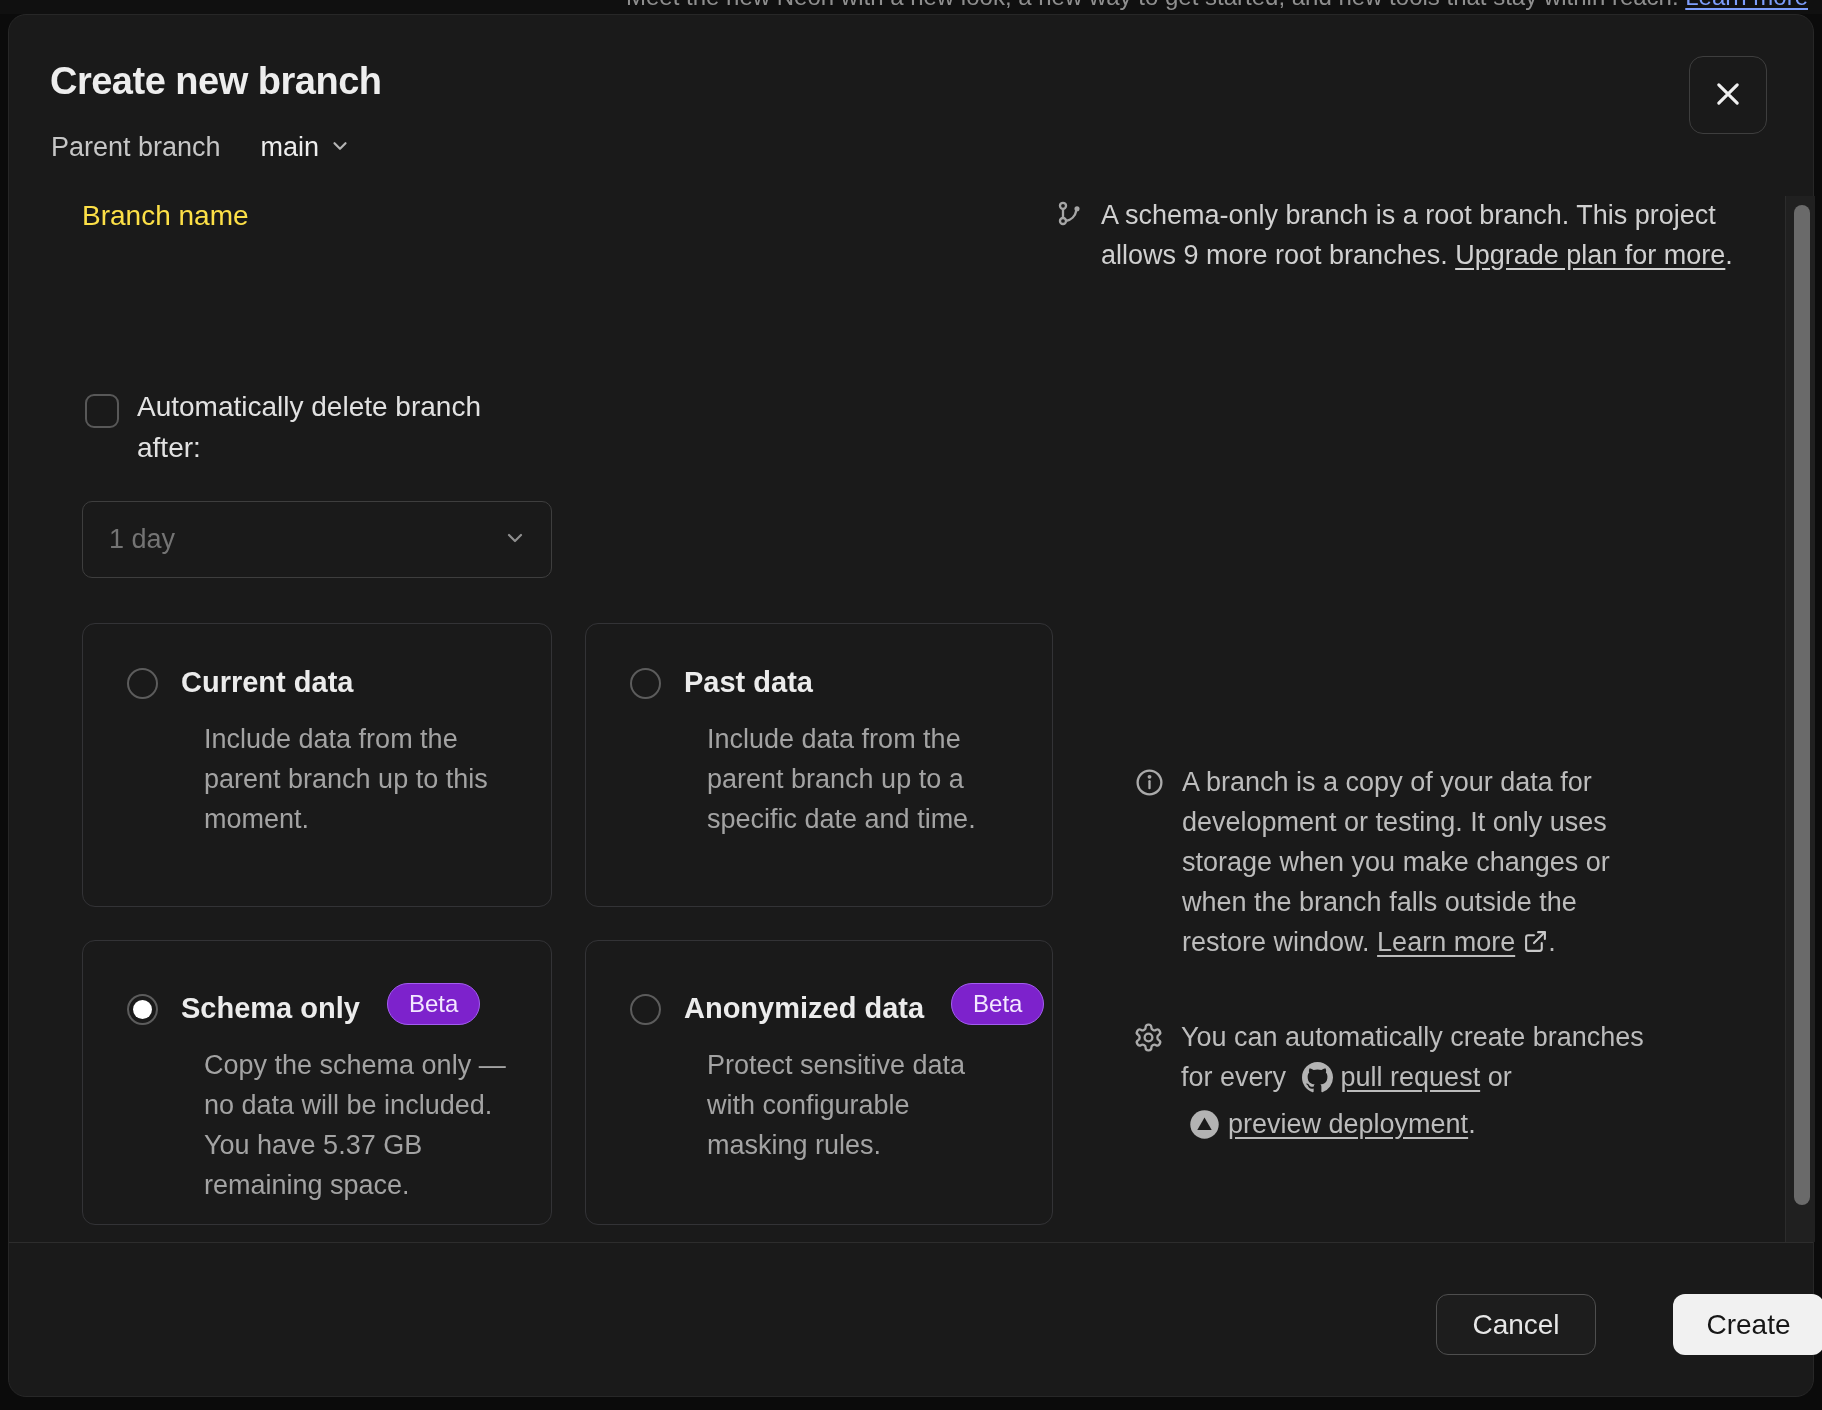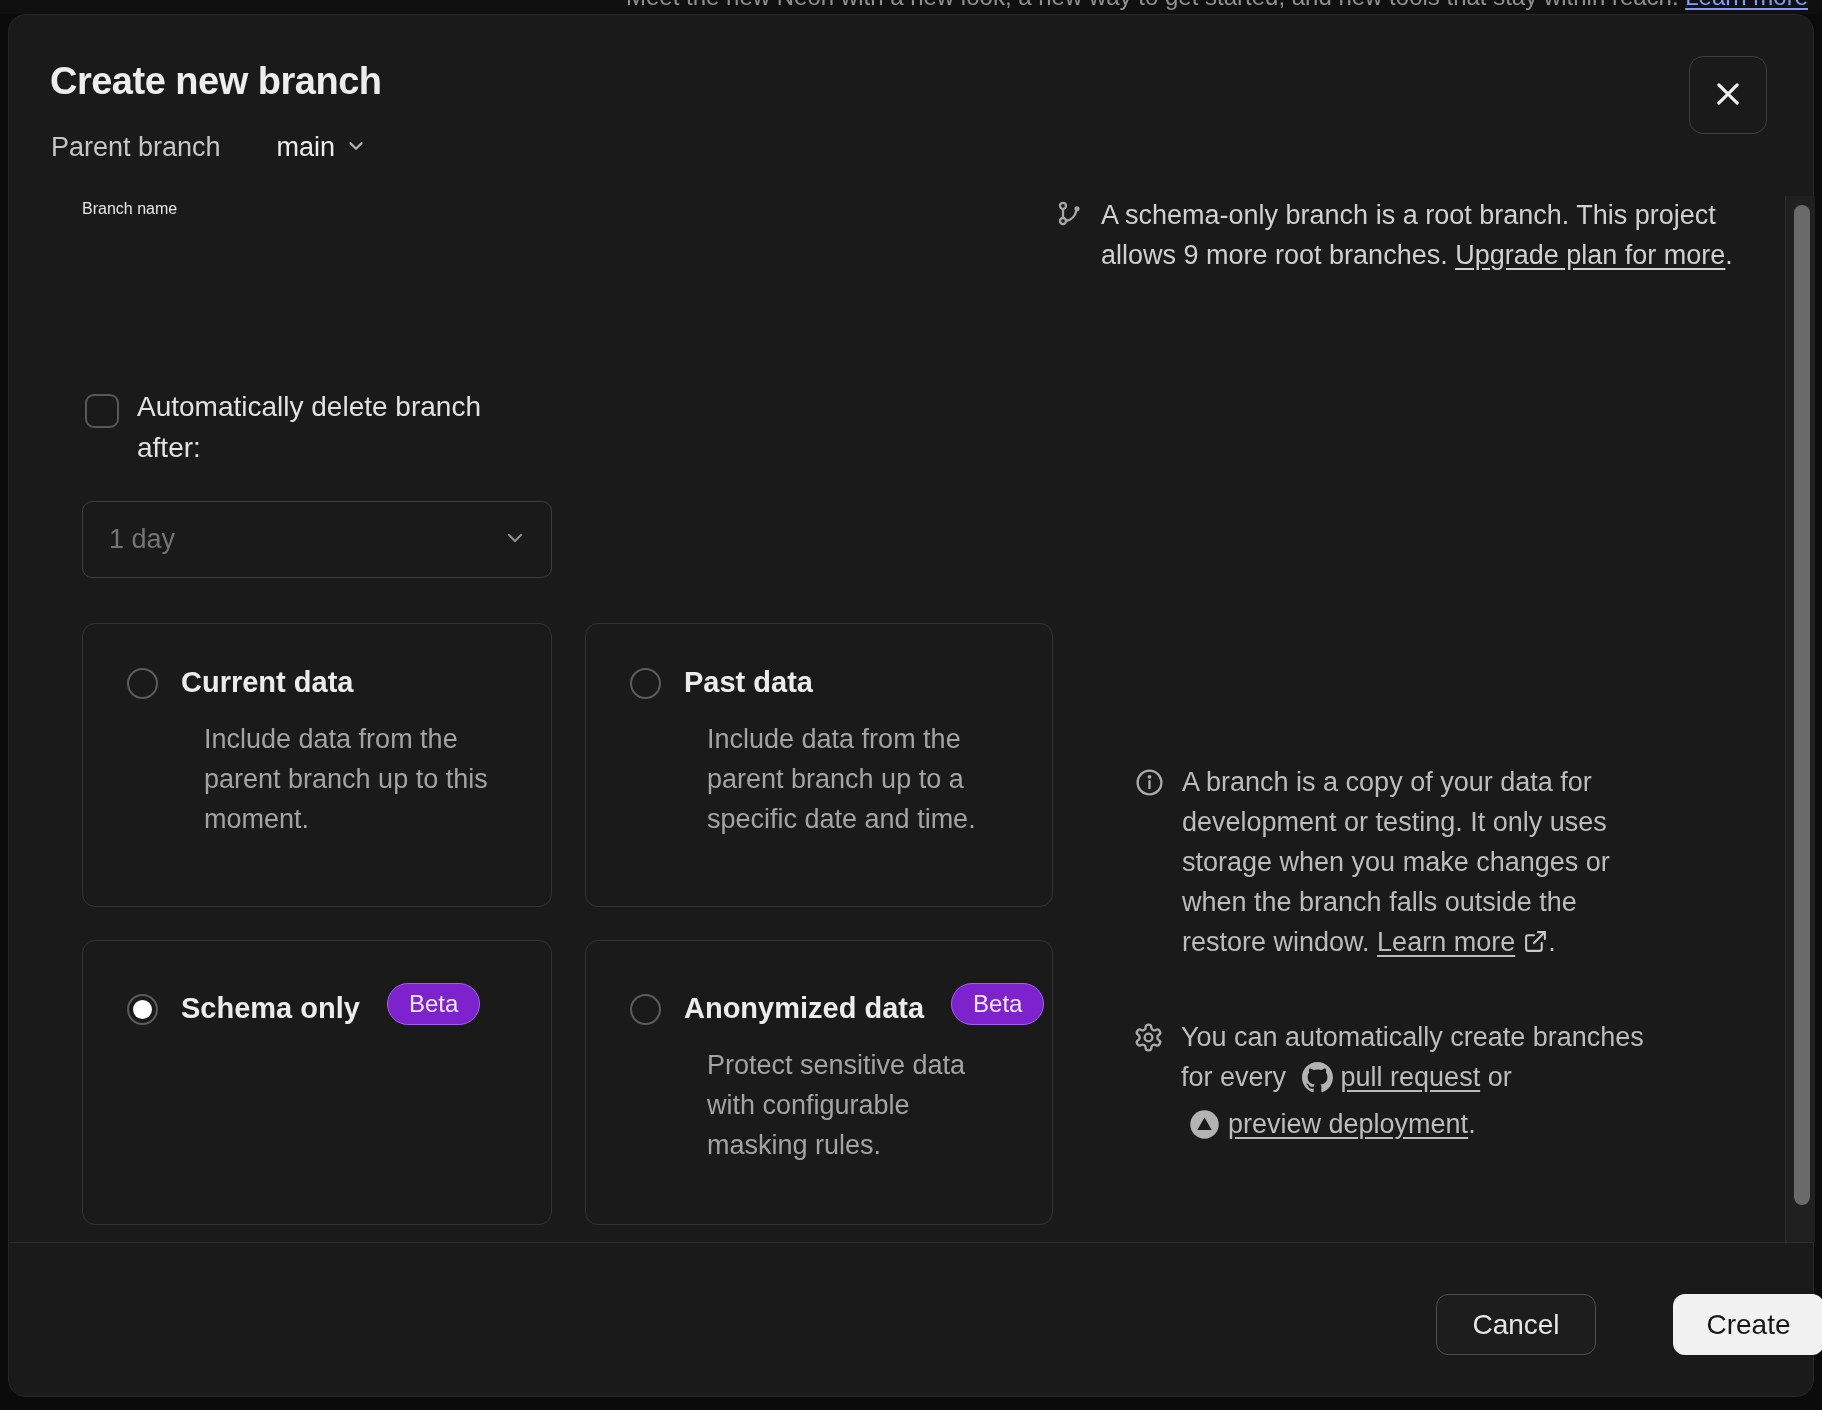--- a/index.html
+++ b/index.html
@@ -38,24 +38,24 @@
   .modal-title {
     position:absolute; left:41px; top:44px;
     font-size:38px; line-height:44px; font-weight:600; letter-spacing:-0.5px; color:#ededed;
   }
   .parent-row {
     position:absolute; left:42px; top:117px;
     display:flex; align-items:center; gap:40px;
   }
   .parent-label { font-size:27px; color:#c6c6c6; }
   .parent-select { display:flex; align-items:center; gap:10px; cursor:pointer; }
-  .parent-value { font-size:27px; color:#ededed;margin-left:16px; }
+  .parent-value { font-size:27px; color:#ededed; }
   .chev { color:#b5b5b5; }
 
-  .field-label { position:absolute; left:73px; top:185px; font-size:16px; color:#e5e5e5; }
+  .field-label { position:absolute; left:73px; top:185px; font-size:28px; color:#fde047; }
   .text-input {
     position:absolute; left:73px; top:232px; width:470px; height:78px;
     background:transparent; border:1px solid #3e3e3e; border-radius:10px;
     color:#e6e6e6; font-size:27px; padding:0 26px;
     font-family:"Liberation Sans","DejaVu Sans",sans-serif; outline:none;
   }
 
   
   .schema-note {
     position:absolute; left:1047px; top:180px; width:720px;
@@ -228,20 +228,24 @@
       </div>
     </div>
 
     <div class="card card-3">
       <div class="card-inner">
         <div class="card-head">
           <span class="radio checked"></span>
           <span class="card-title">Schema only</span>
           <span class="badge">Beta</span>
         </div>
+        <div class="card-desc">Copy the schema only —
+no data will be included.
+You have 5.37 GB
+remaining space.</div>
       </div>
     </div>
 
     <div class="card card-4">
       <div class="card-inner">
         <div class="card-head">
           <span class="radio"></span>
           <span class="card-title">Anonymized data</span>
           <span class="badge">Beta</span>
         </div>

